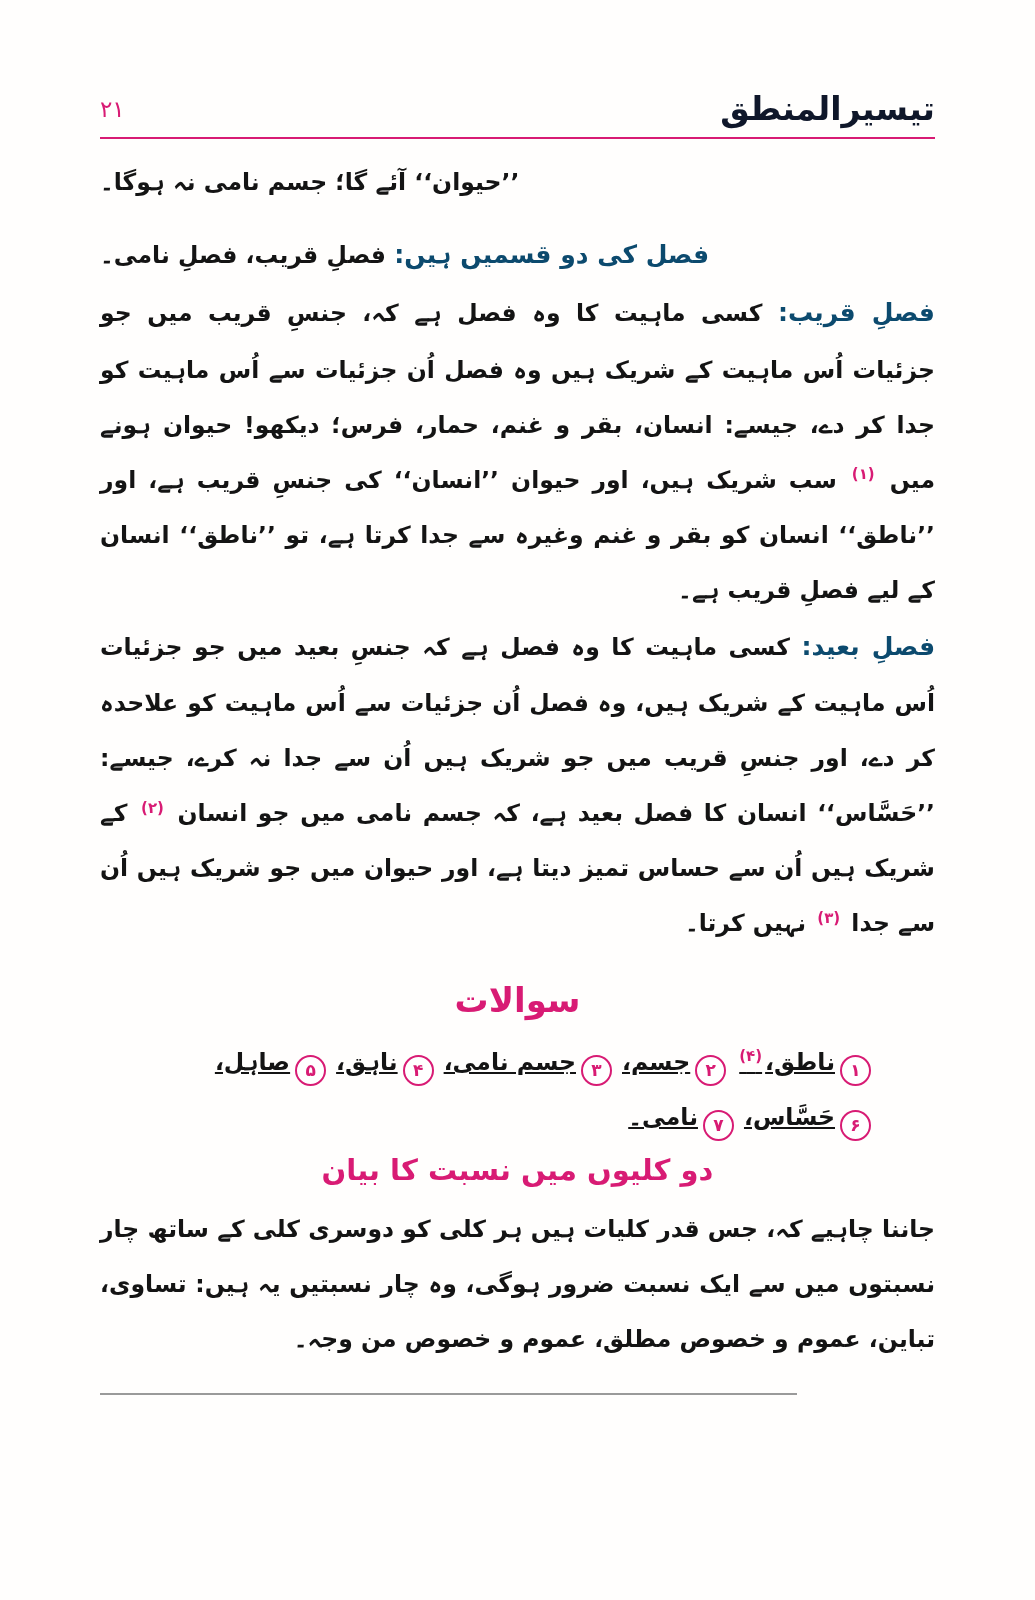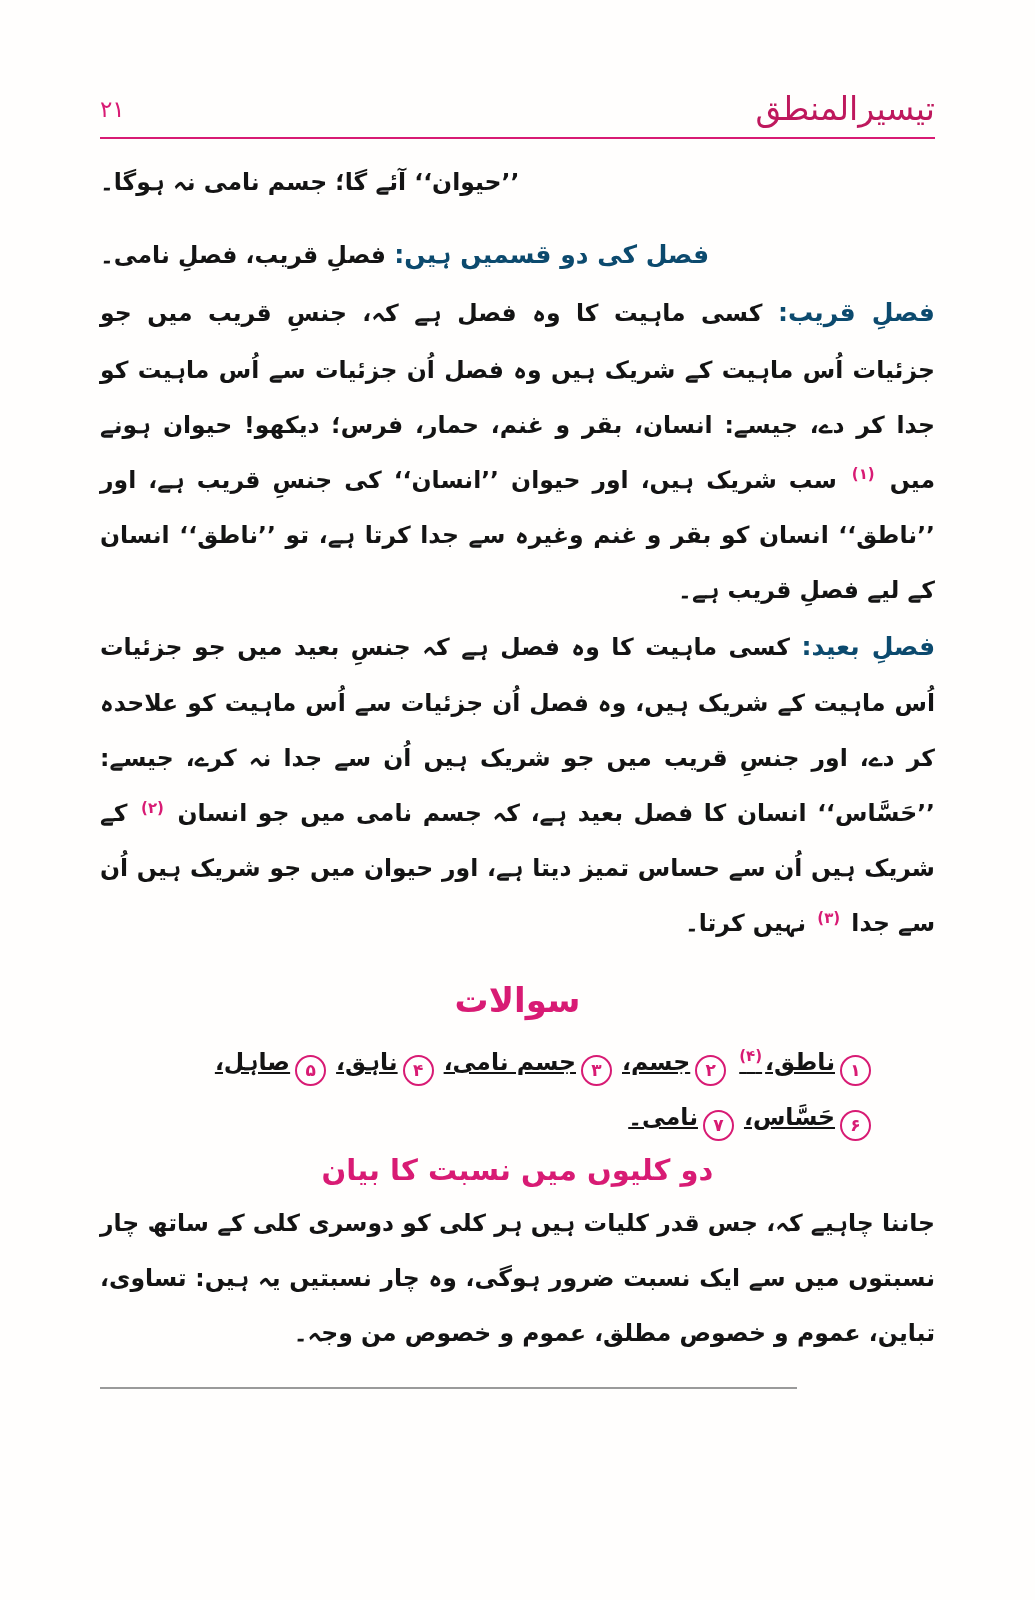--- a/index.html
+++ b/index.html
@@ -13,39 +13,39 @@
     direction:rtl;
     color:#141414;
     overflow:hidden;
   }
   
   .header{
     display:flex;justify-content:space-between;align-items:flex-end;
     border-bottom:2.5px solid #d81b74;
     padding-bottom:12px;
   }
-  .book-title{color:#be185d;font-size:33px;font-weight:normal;line-height:1;}
+  .book-title{color:#0f172a;font-size:33px;font-weight:bold;line-height:1;}
   .page-number{color:#d81b74;font-size:23px;font-weight:normal;line-height:1;margin-bottom:4px;}
   
   .body-text{font-size:23.5px;font-weight:bold;line-height:2.34;}
   p{margin:0;}
   .p-single{text-align:left;margin-top:16px;}
   .p-just{text-align:justify;}
   .lead{color:#0c4a6e;font-size:25px;}
   .fnmark{
     color:#d81b74;font-size:15px;font-weight:bold;
     vertical-align:super;line-height:0;padding:0 3px;
   }
   
   .h-center{
     text-align:center;color:#d81b74;font-weight:bold;
   }
   .h-sawalat{font-size:34px;margin:26px 0 10px 0;line-height:1.4;}
   .h-lesson{font-size:40px;margin:30px 0 6px 0;line-height:1.5;}
-  .h-sub{font-size:29px;margin:4px 0 4px 0;line-height:1.5;}
+  .h-sub{font-size:29px;margin:4px 0 10px 0;line-height:1.5;}
   
   .q-intro{text-indent:22px;}
   .q-list{text-align:right;padding-right:64px;margin-top:2px;text-decoration:underline;}
   .q-item{white-space:nowrap;margin-left:10px;}
   .circle-num{
     display:inline-block;box-sizing:border-box;
     width:31px;height:31px;border:2.5px solid #d81b74;border-radius:50%;
     color:#d81b74;font-size:17px;font-weight:bold;
     line-height:26px;text-align:center;
     vertical-align:-6px;margin-left:5px;background:#fff;

